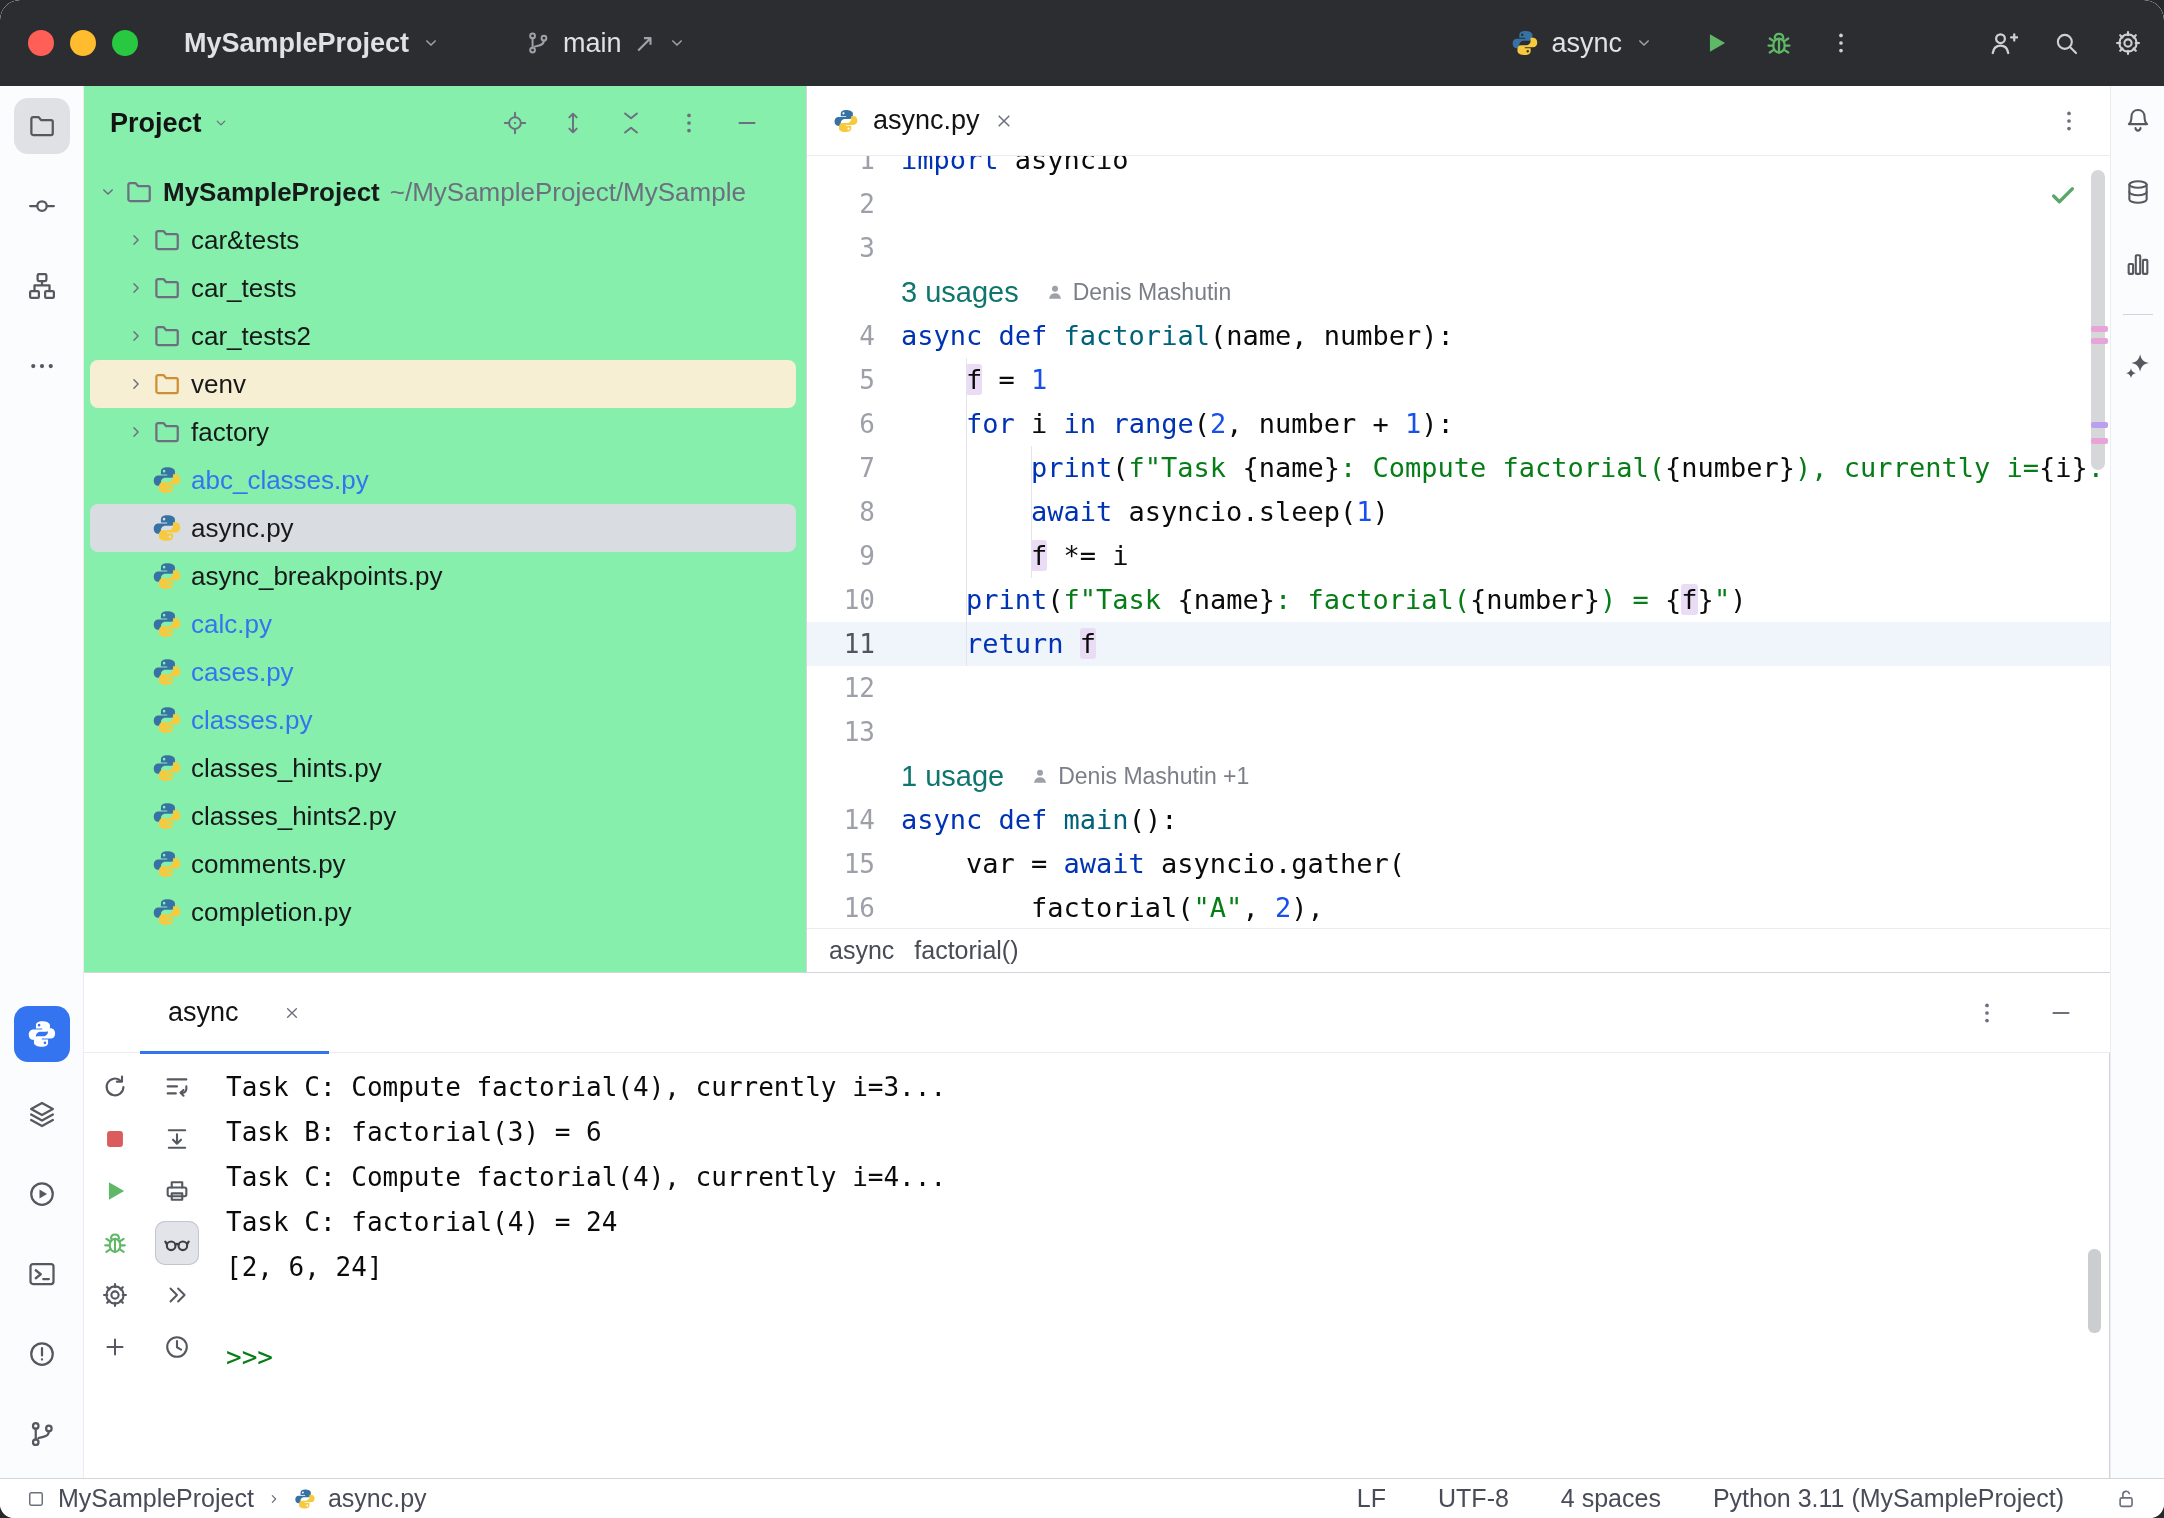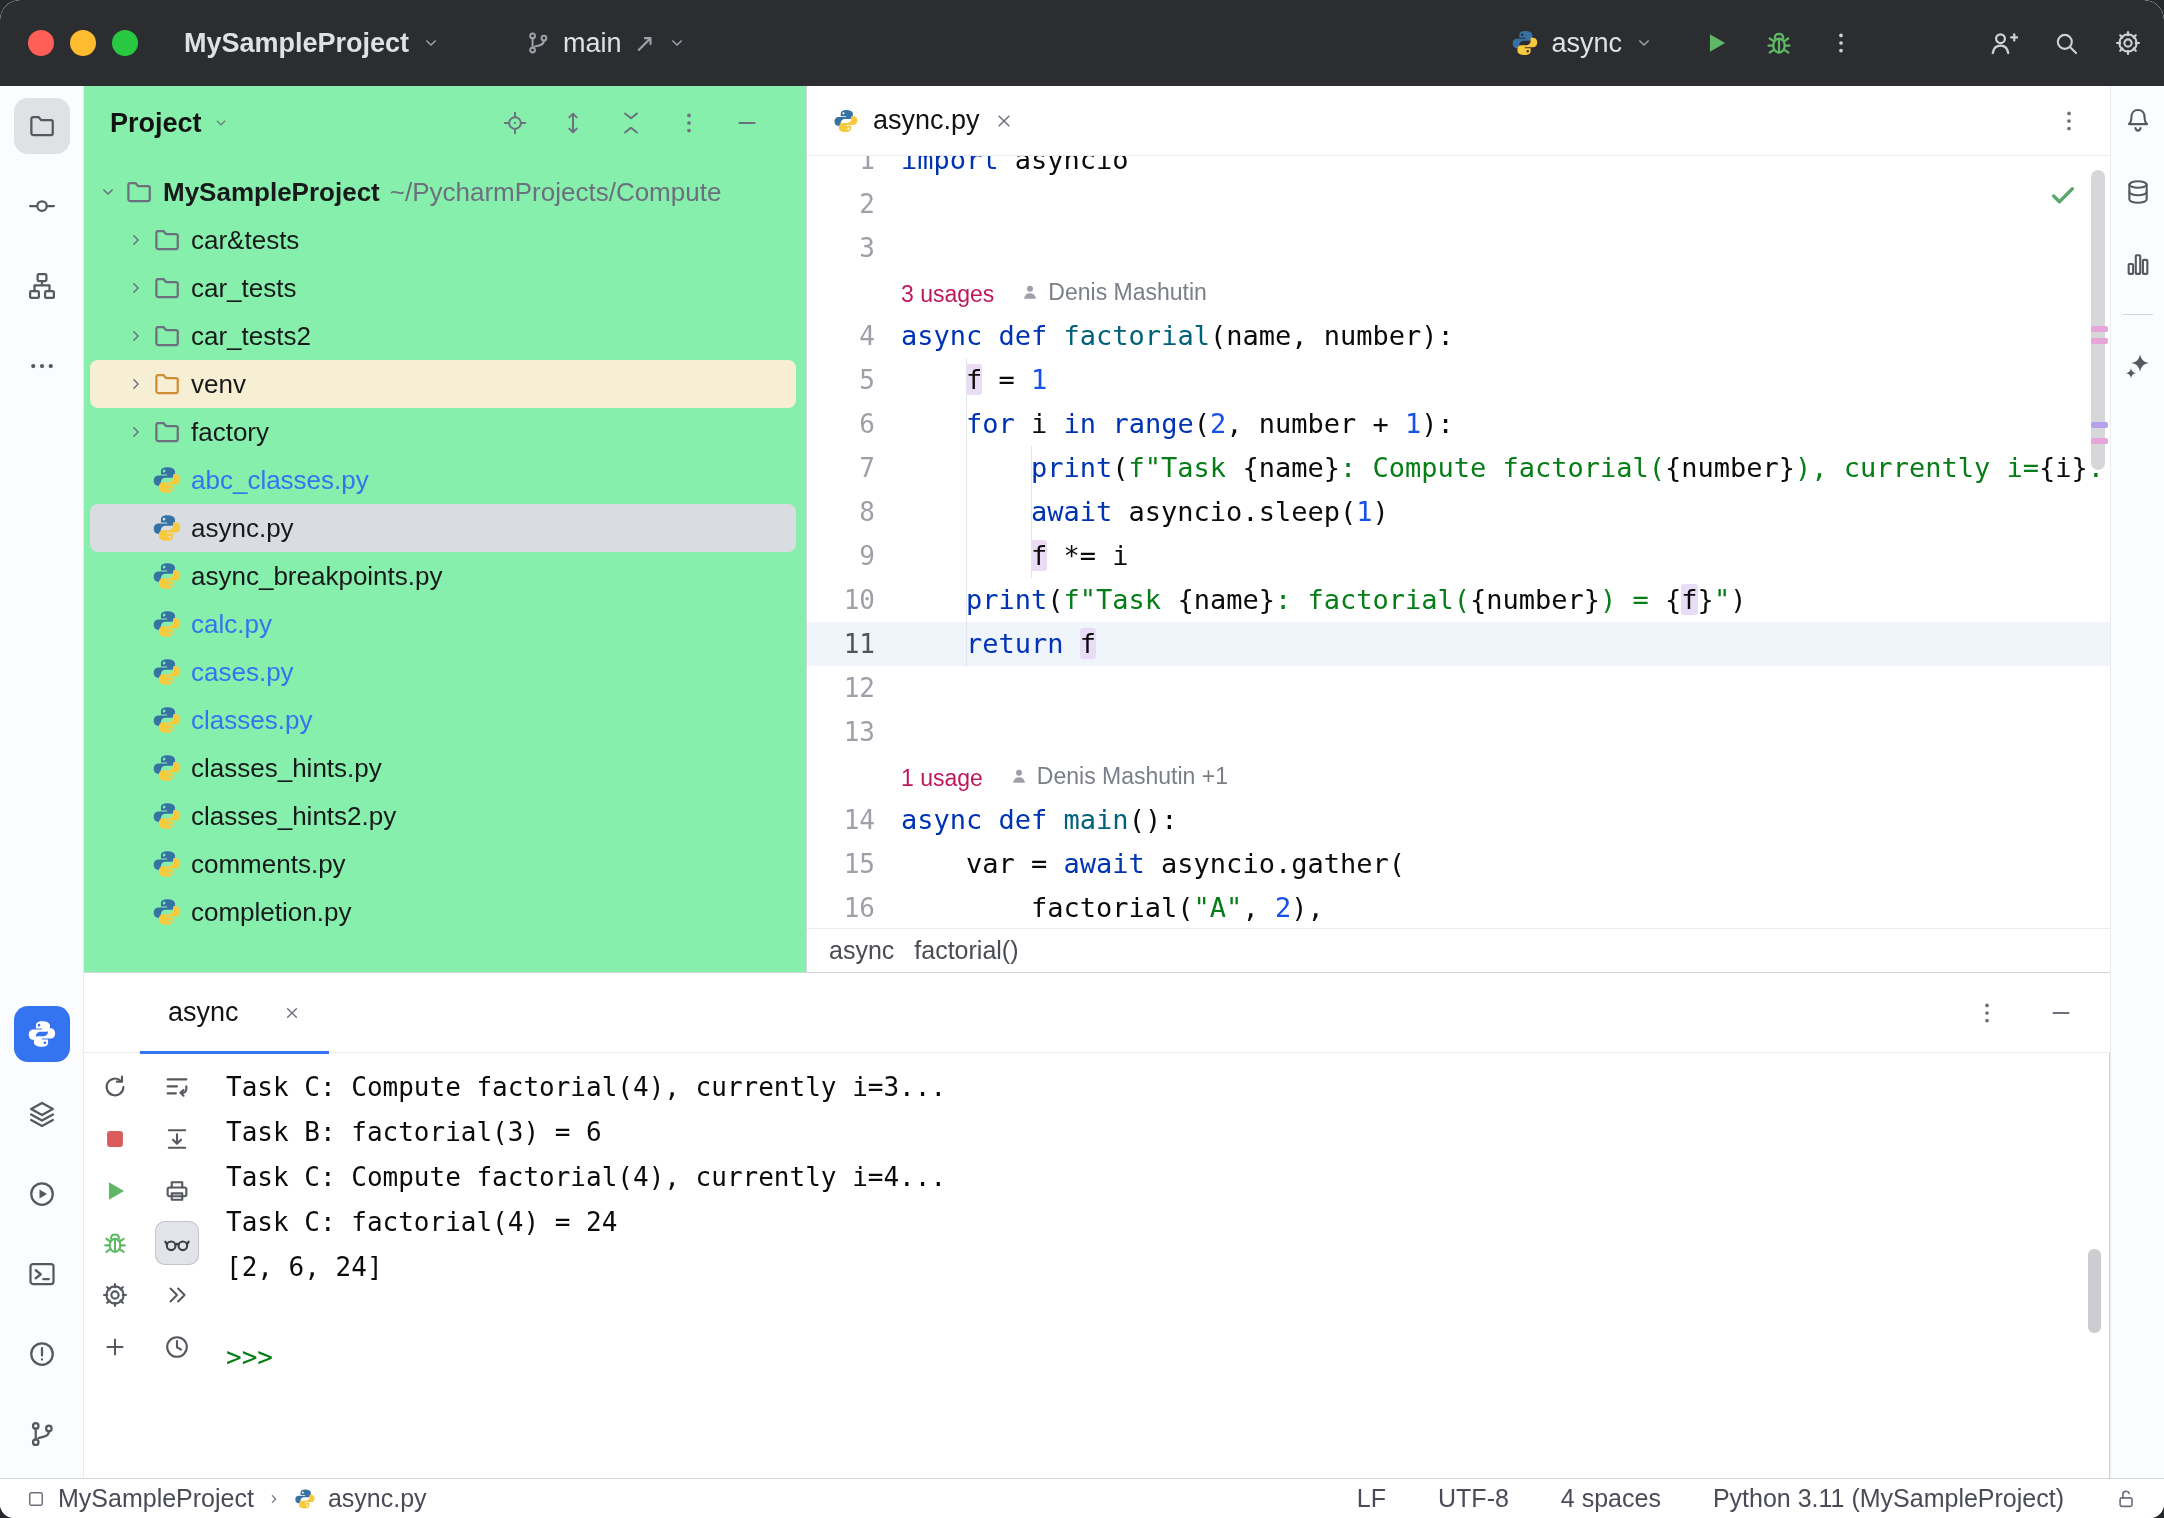--- a/index.html
+++ b/index.html
@@ -64,21 +64,21 @@
   .tab-kebab{position:absolute;right:28px;}
   .code{position:relative;height:772px;overflow:hidden;font-family:"DejaVu Sans Mono","Liberation Mono",monospace;font-size:27px;}
   .code-scroll{margin-top:-18px;}
   .crow{height:44px;line-height:44px;display:flex;white-space:pre;}
   .crow.current{background:#f0f4fb;}
   .gut{width:94px;flex:none;text-align:right;padding-right:26px;color:#9da0a8;font-size:26px;}
   .crow.current .gut{color:#51545a;}
   .cbody{flex:1 1 auto;white-space:pre;}
   .tk-k{color:#0033b3}.tk-f{color:#00627a}.tk-s{color:#067d17}.tk-n{color:#1750eb}.tk-t{color:#0b0b0c}
   .tk-hl{color:#0b0b0c;background:#eadcf5;border-radius:3px;}
-  .inlay{font-family:"Liberation Sans",sans-serif;font-size:23px;color:#be185d;}
+  .inlay{font-family:"Liberation Sans",sans-serif;font-size:29px;color:#0f766e;}
   .inlay-author{font-family:"Liberation Sans",sans-serif;font-size:23px;color:#7a7e87;margin-left:26px;display:inline-flex;align-items:center;gap:8px;vertical-align:baseline;}
   .author-ic{width:20px;height:20px;display:inline-flex;color:#9da0a8;}
   .guide{position:absolute;width:1px;background:#e3e5ea;}
   .inspect{position:absolute;top:24px;right:32px;}
   .vbar{position:absolute;top:14px;right:5px;width:14px;height:300px;border-radius:7px;background:rgba(109,113,120,.28);}
   .mark{position:absolute;right:2px;width:17px;height:6px;border-radius:2px;}
   .mk-pink{background:#e7a4d8}.mk-purple{background:#b9a0ef}
   .crumbs{height:43px;border-top:1px solid #ebecf0;display:flex;align-items:center;gap:20px;padding-left:22px;font-size:25px;color:#494b57;}
 
   
@@ -335,21 +335,21 @@
             <svg viewBox="0 0 24 24" fill="none" stroke="currentColor" stroke-width="1.8" stroke-linecap="round" stroke-linejoin="round">
               <path d="M7 9.5l5 5 5-5"></path>
             </svg>
           </span>
           <span class="ticon folder-ic">
             <svg viewBox="0 0 24 24" fill="none" stroke="currentColor" stroke-width="1.8" stroke-linecap="round" stroke-linejoin="round">
               <path d="M3.5 6.2c0-.8.6-1.4 1.4-1.4h4.3l2 2.4h8c.8 0 1.4.6 1.4 1.4v9.2c0 .8-.6 1.4-1.4 1.4H4.9c-.8 0-1.4-.6-1.4-1.4V6.2z"></path>
             </svg>
           </span>
           <span class="tlabel">MySampleProject</span>
-          <span class="tsuffix">~/PycharmProjects/Compute</span>
+          <span class="tsuffix">~/MySampleProject/MySample</span>
         </div>
         <div class="trow d1">
           <span class="chev">
             <svg viewBox="0 0 24 24" fill="none" stroke="currentColor" stroke-width="1.8" stroke-linecap="round" stroke-linejoin="round">
               <path d="M9.5 7l5 5-5 5"></path>
             </svg>
           </span>
           <span class="ticon folder-ic">
             <svg viewBox="0 0 24 24" fill="none" stroke="currentColor" stroke-width="1.8" stroke-linecap="round" stroke-linejoin="round">
               <path d="M3.5 6.2c0-.8.6-1.4 1.4-1.4h4.3l2 2.4h8c.8 0 1.4.6 1.4 1.4v9.2c0 .8-.6 1.4-1.4 1.4H4.9c-.8 0-1.4-.6-1.4-1.4V6.2z"></path>

